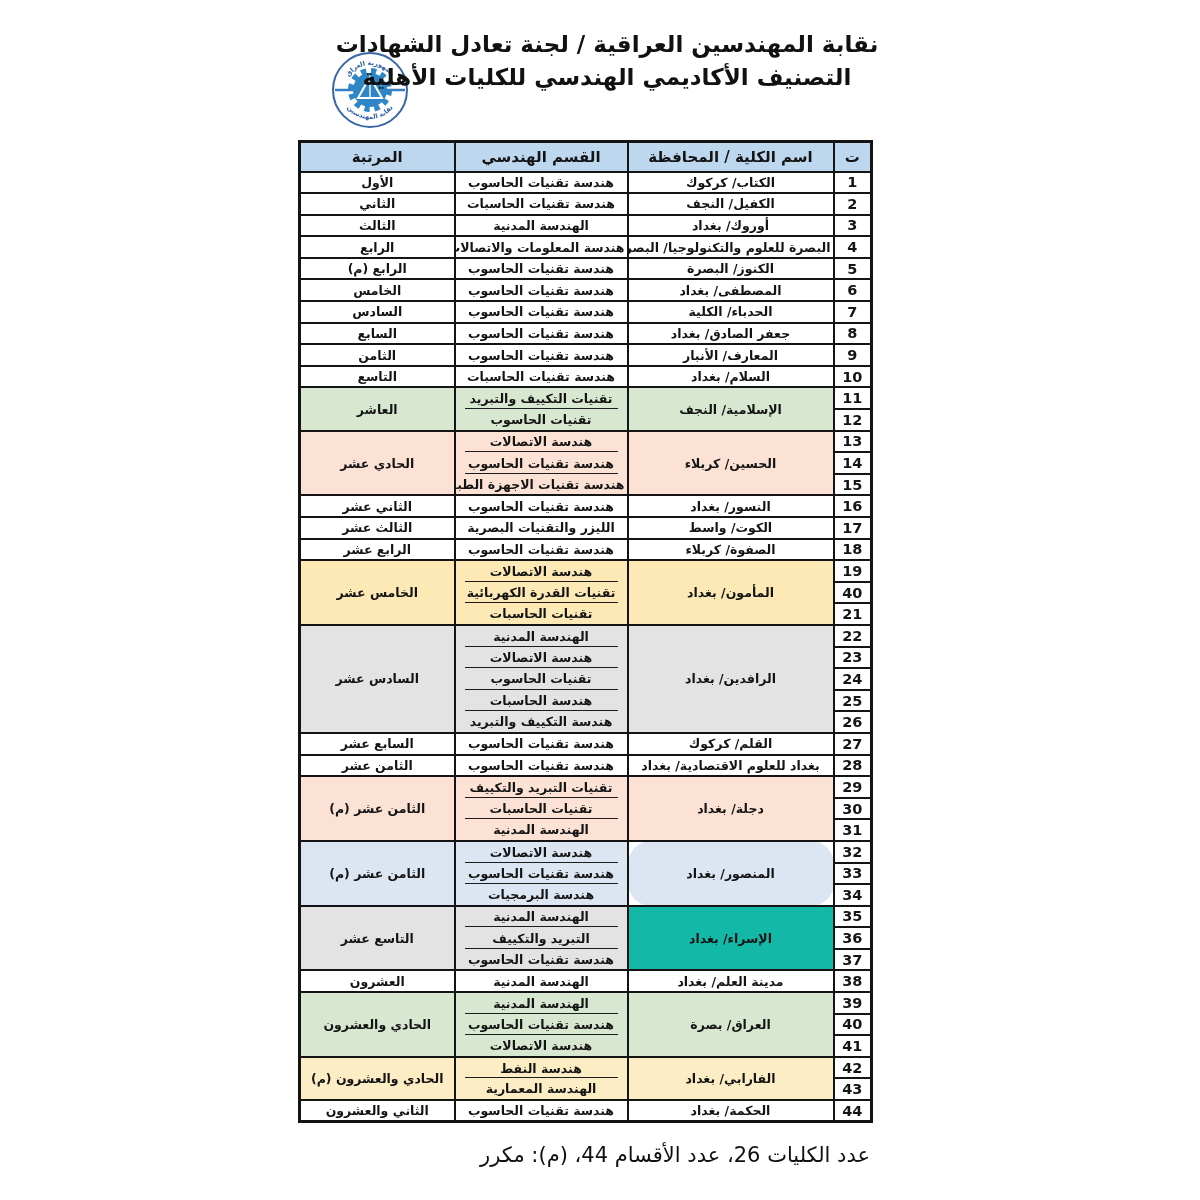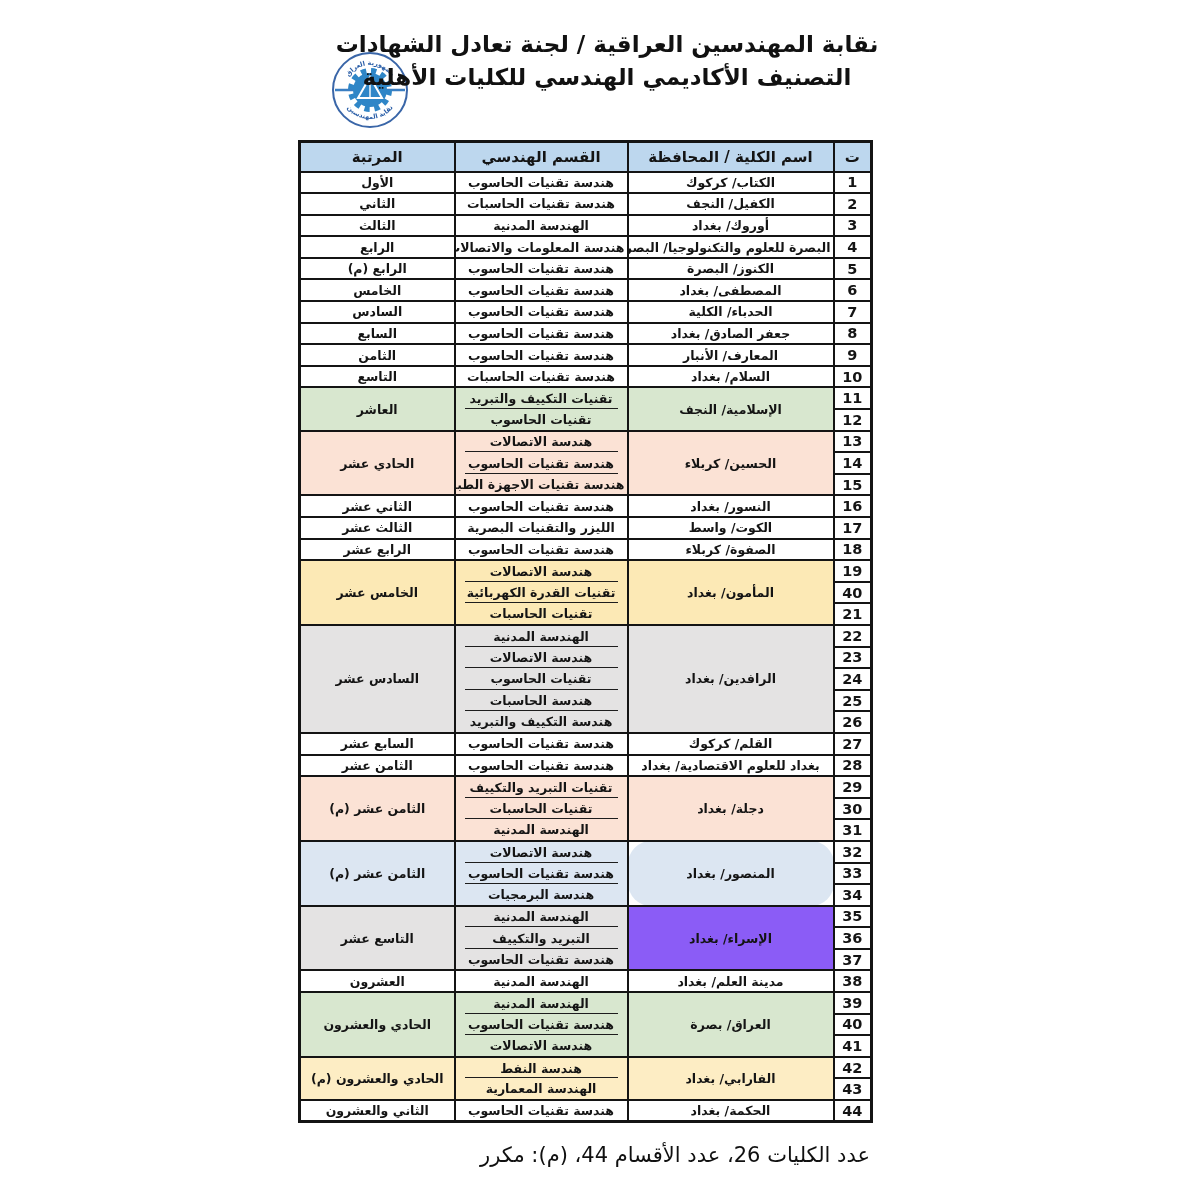--- a/index.html
+++ b/index.html
@@ -280,21 +280,21 @@
         <tr>
           <td class="no-cell">33</td>
           <td class="dept-cell dept-sep" style="background: rgb(220, 230, 242);">هندسة تقنيات الحاسوب</td>
         </tr>
         <tr>
           <td class="no-cell">34</td>
           <td class="dept-cell" style="background: rgb(220, 230, 242); margin-top: 40px;">هندسة البرمجيات</td>
         </tr>
         <tr class="group-start">
           <td class="no-cell">35</td>
-          <td class="college-cell" rowspan="3" style="background: #8b5cf6;">الإسراء/ بغداد</td>
+          <td class="college-cell" rowspan="3" style="background: #14b8a6;">الإسراء/ بغداد</td>
           <td class="dept-cell dept-sep" style="background: rgb(228, 227, 227);">الهندسة المدنية</td>
           <td class="rank-cell" rowspan="3" style="background: rgb(228, 227, 227);">التاسع عشر</td>
         </tr>
         <tr>
           <td class="no-cell">36</td>
           <td class="dept-cell dept-sep" style="background: rgb(228, 227, 227);">التبريد والتكييف</td>
         </tr>
         <tr>
           <td class="no-cell">37</td>
           <td class="dept-cell" style="background: rgb(228, 227, 227);">هندسة تقنيات الحاسوب</td>

